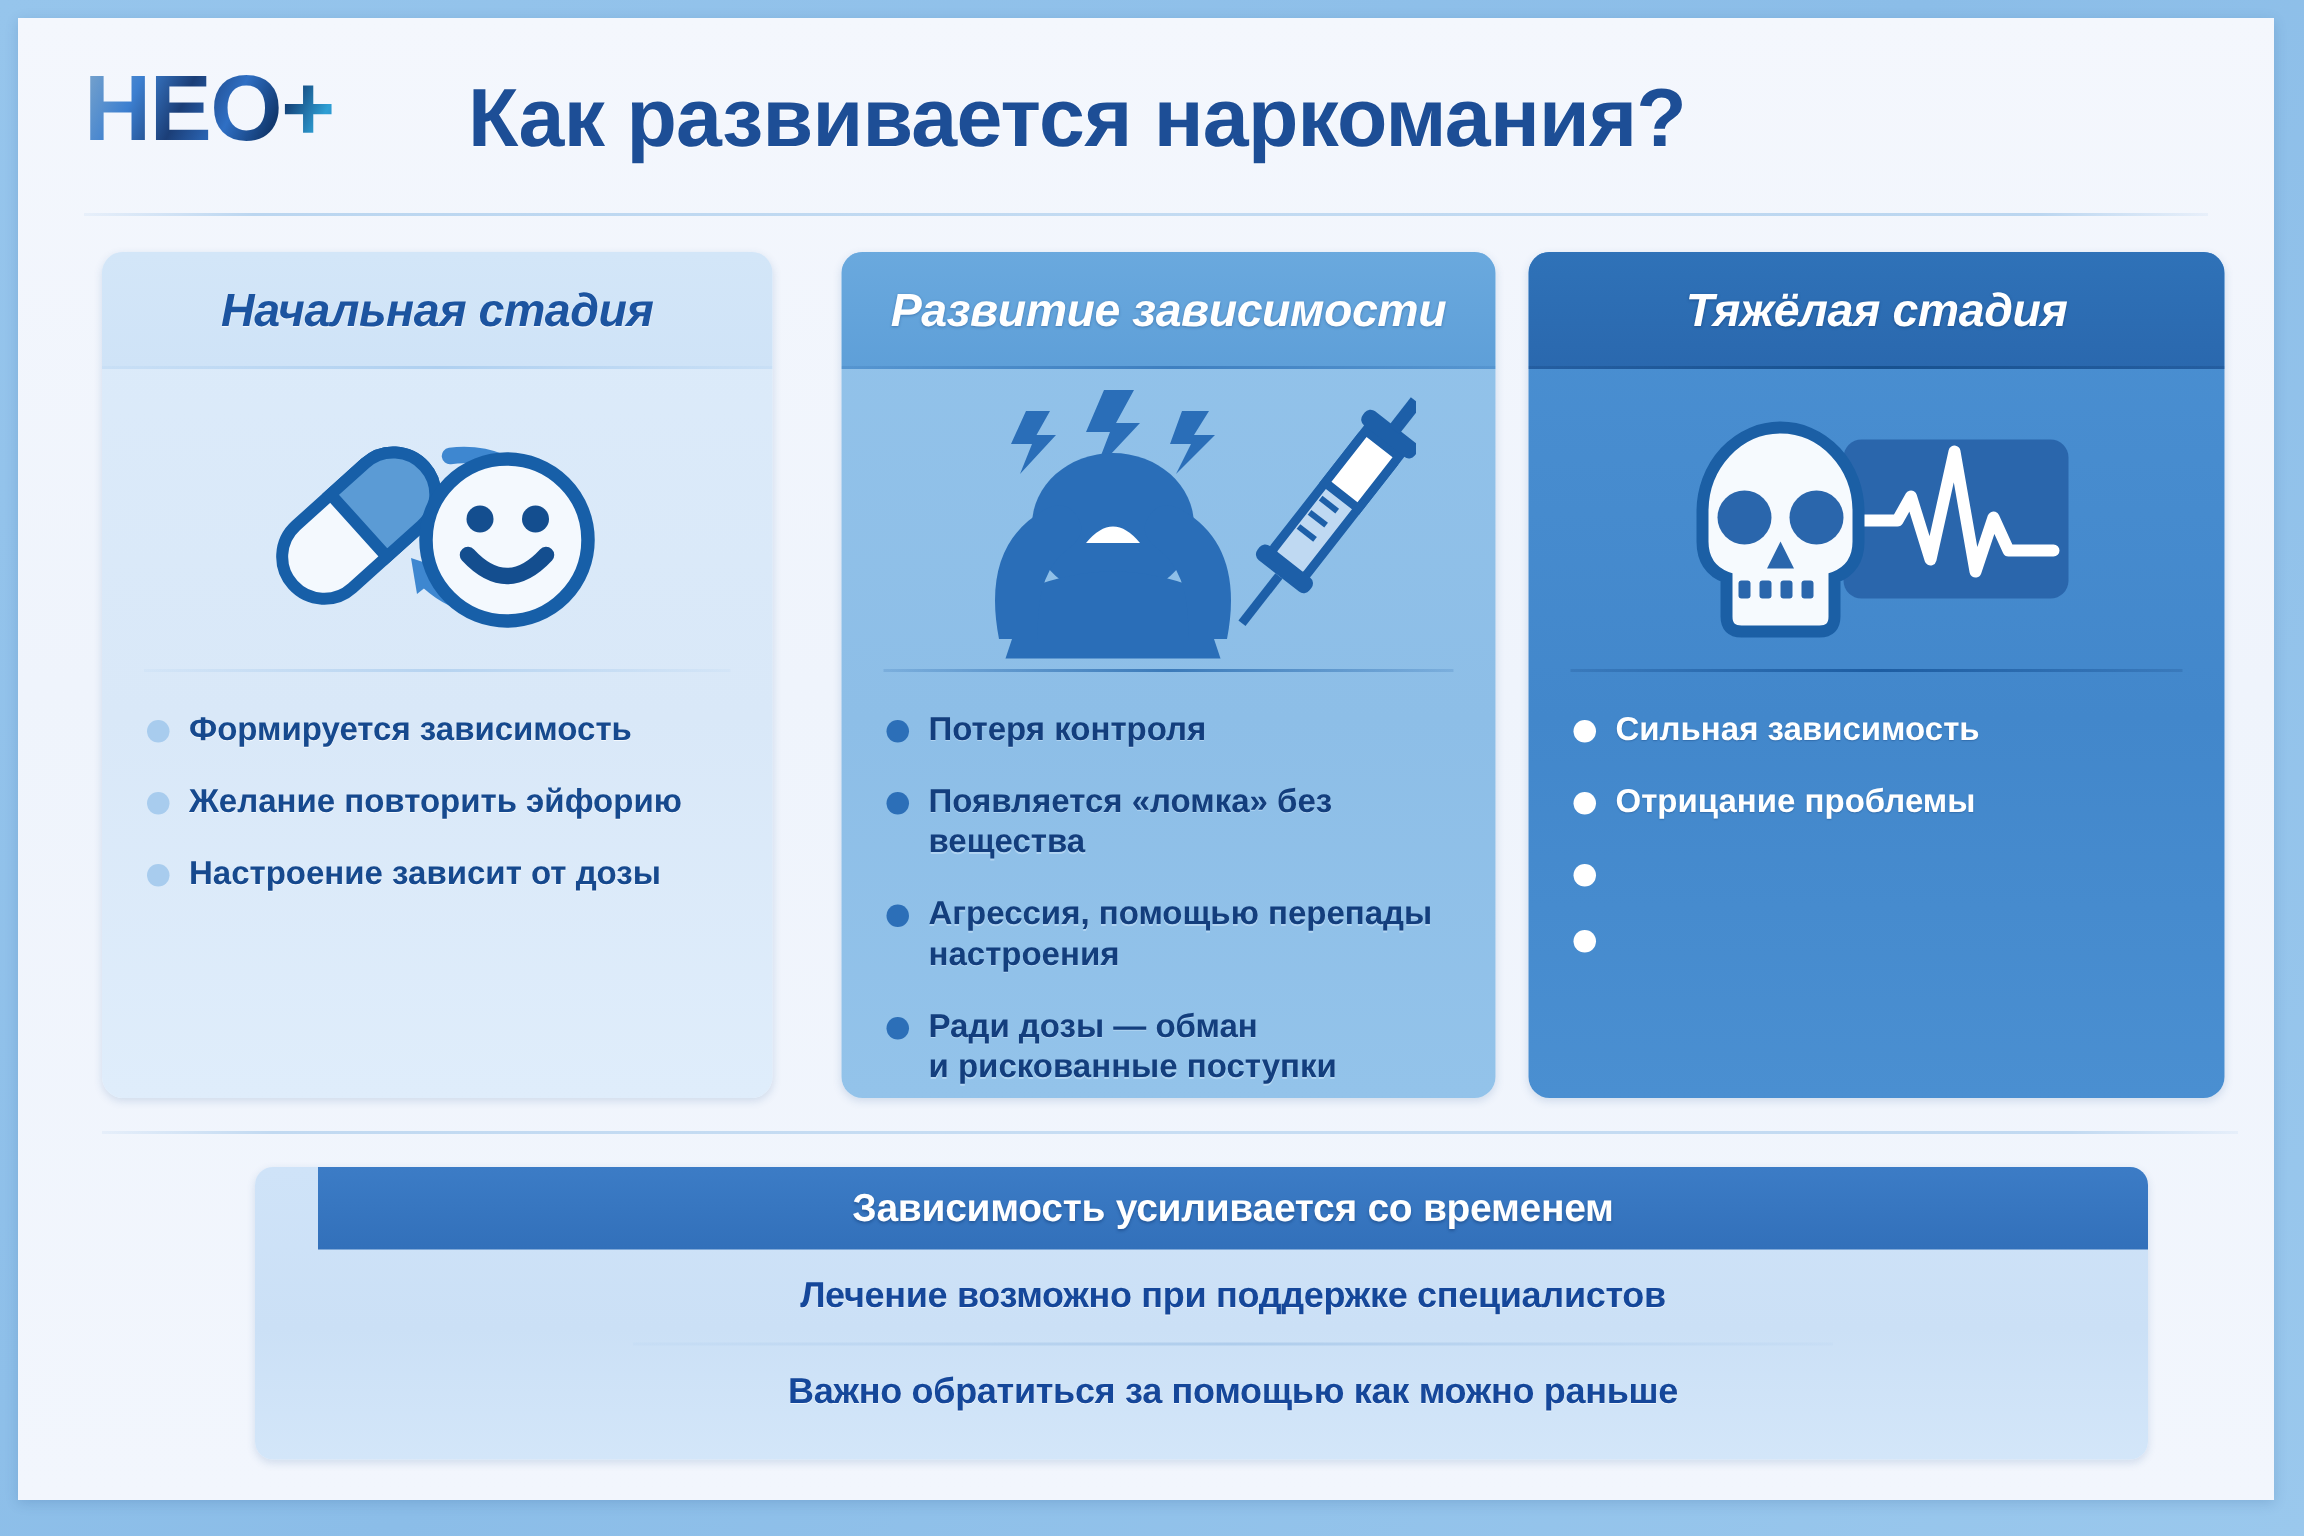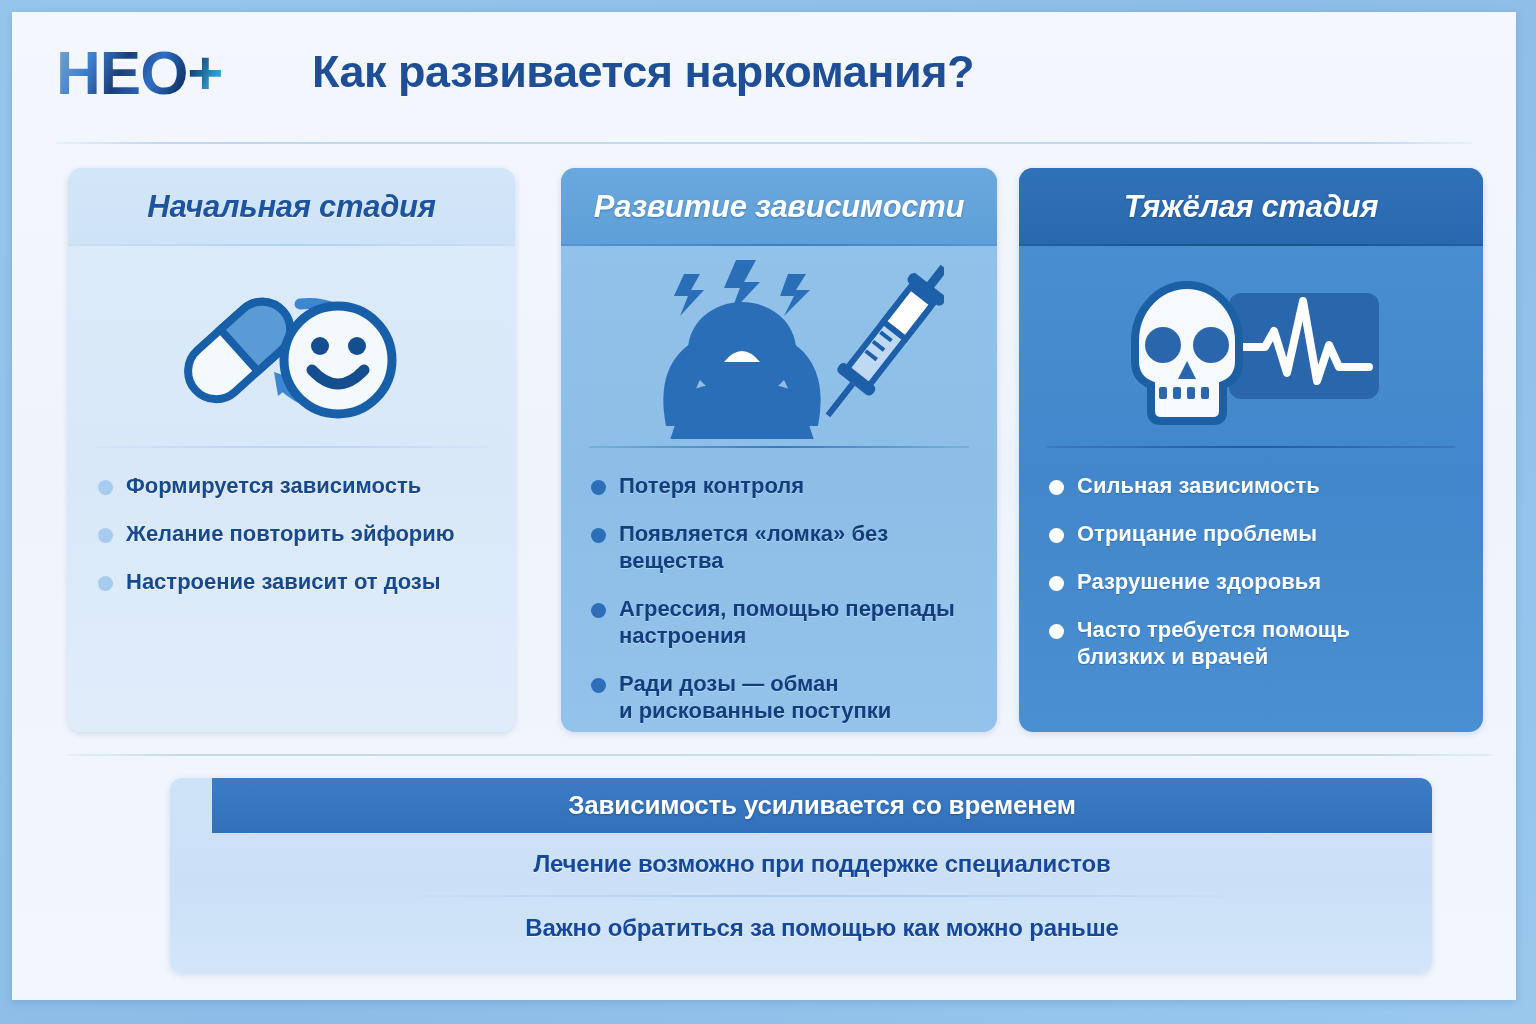--- a/index.html
+++ b/index.html
@@ -31,21 +31,21 @@
     font-size:62px;font-weight:700;letter-spacing:-1px;
     line-height:62px;
     font-family:"Liberation Sans",sans-serif;
     background:linear-gradient(115deg,#7FA8CC 0%,#3C7FD0 22%,#1B3E77 40%,#2F6FC4 58%,#11386E 74%,#2E9FD4 90%,#2D86C8 100%);
     -webkit-background-clip:text;background-clip:text;color:transparent;
     -webkit-text-fill-color:transparent;
     user-select:none;
   }
   #page-title{
     position:absolute;left:300px;top:34px;
-    font-size:45px;font-weight:700;color:#1D4E96;
+    font-size:55px;font-weight:700;color:#1D4E96;
     letter-spacing:-.5px;white-space:nowrap;
     text-shadow:0 1px 1px rgba(255,255,255,.9);
     text-align:center;
   }
   #header-rule{
     position:absolute;left:44px;top:130px;width:1416px;height:2px;
     background:linear-gradient(90deg,rgba(168,200,235,.15),#BBD6F0 8%,#C3DBF2 50%,#BBD6F0 92%,rgba(168,200,235,.15));
   }
 
   
@@ -282,26 +282,23 @@
         <div class="bullet">
           <span class="dot"></span>
           <span class="btxt">Сильная зависимость</span>
         </div>
         <div class="bullet">
           <span class="dot"></span>
           <span class="btxt">Отрицание проблемы</span>
         </div>
         <div class="bullet">
           <span class="dot"></span>
-          <span class="btxt">Разрушение здоровья</span>
-        </div>
-        <div class="bullet">
-          <span class="dot"></span>
-          <span class="btxt" style="white-space:pre-line">Часто требуется помощь
-близких и врачей</span>
+        </div>
+        <div class="bullet">
+          <span class="dot"></span>
         </div>
       </div>
     </div>
 
   </div>
 
   <div id="footer-rule"></div>
 
   <div id="summary">
     <div id="summary-head">

